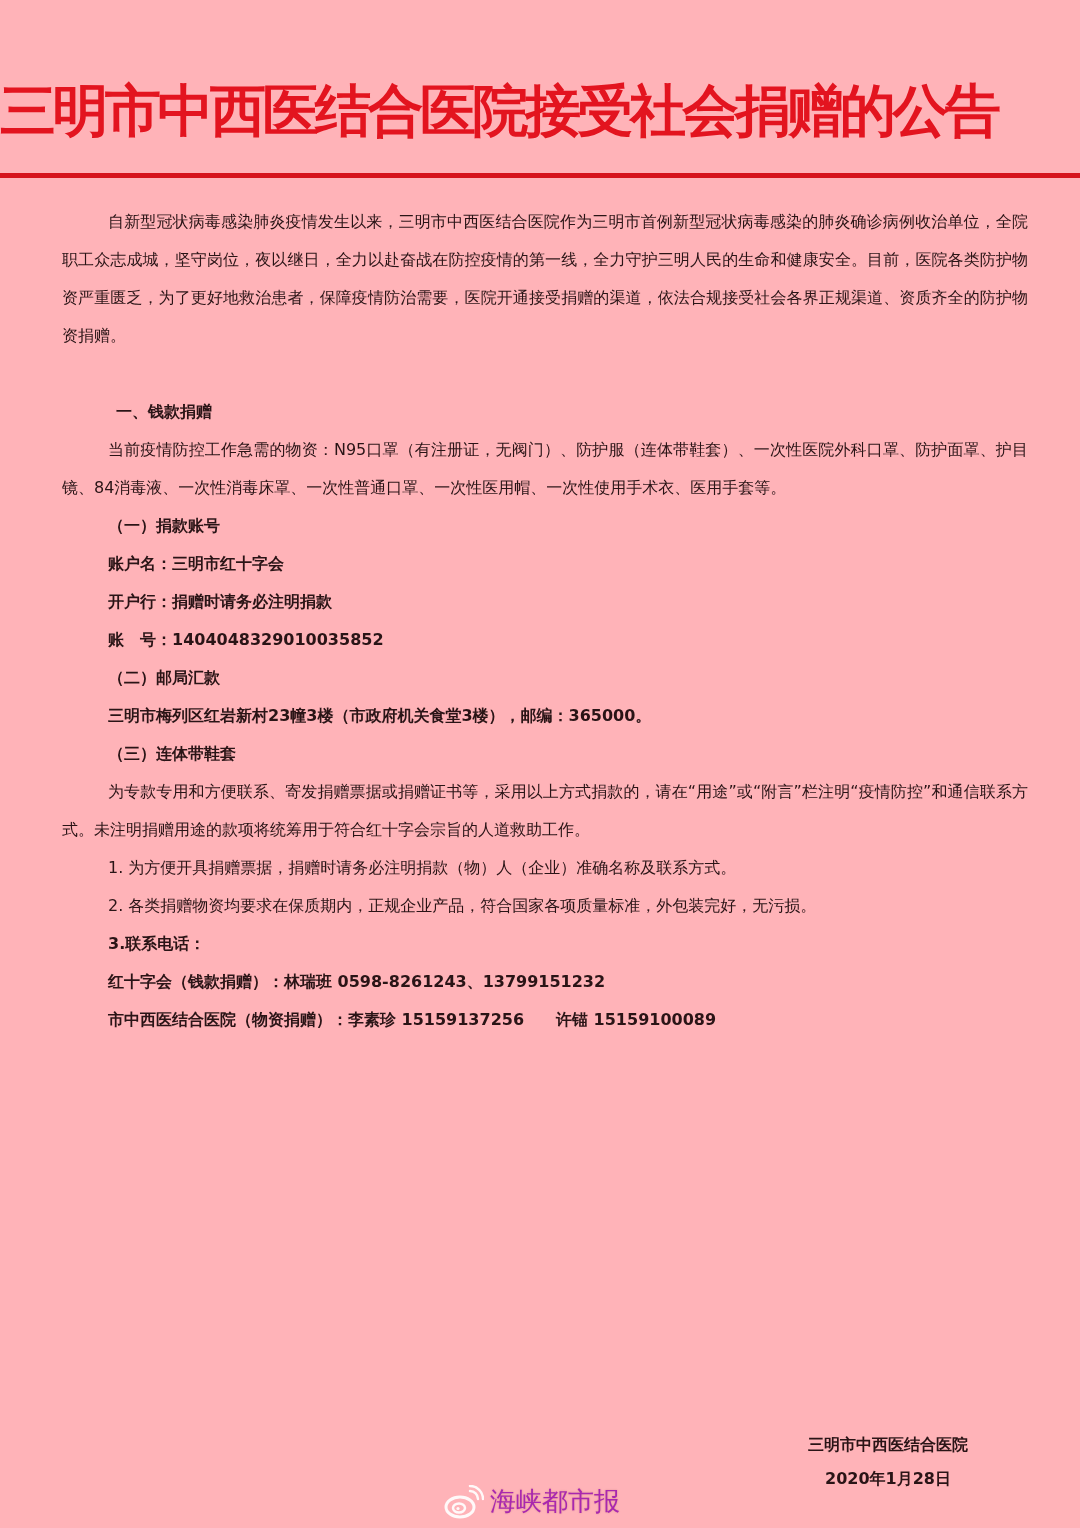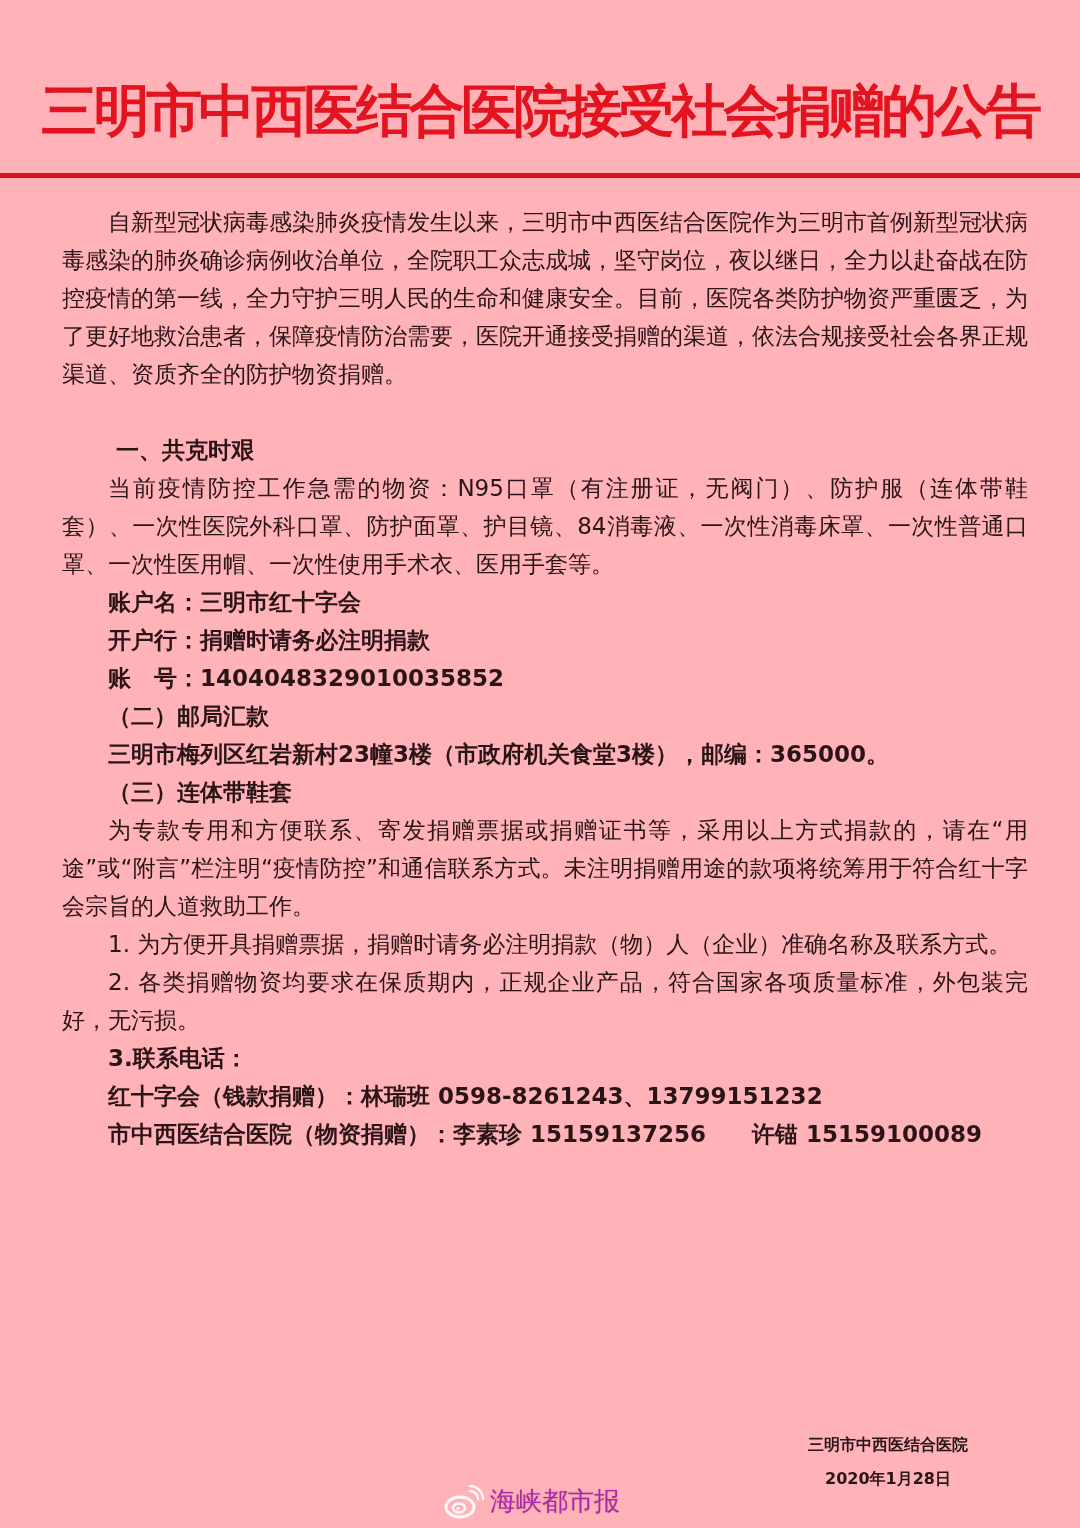--- a/index.html
+++ b/index.html
@@ -8,40 +8,40 @@
     height: 1528px;
     background: #ffb3b8;
     position: relative;
     overflow: hidden;
     font-family: "DejaVu Sans", "Liberation Sans", sans-serif;
     color: #2a1416;
   }
   .title {
     position: absolute;
     left: 0; top: 66px;
-    width: 1080px;
+    width: 892px;
     text-align: center;
     font-size: 56px;
     font-weight: bold;
     color: #e3141f;
     letter-spacing: -3.5px;
     line-height: 90px;
     white-space: nowrap;
   }
   .rule {
     position: absolute;
     left: 0; top: 173px;
     width: 1080px; height: 5px;
     background: #d6141d;
   }
   .content {
     position: absolute;
     left: 62px; top: 203px;
     width: 966px;
-    font-size: 23px;
+    font-size: 16px;
     line-height: 38px;
   }
   .p { margin: 0; text-align: justify; }
   .indent { text-indent: 46px; }
   .h { font-weight: bold; margin: 0; }
   .h1 { padding-left: 54px; }
   .h2 { padding-left: 46px; }
   .gap { height: 38px; }
   .line { margin: 0; padding-left: 46px; white-space: nowrap; font-weight: bold; }
   .closing {
@@ -76,23 +76,24 @@
 </head>
 <body>
 
 <div class="title">三明市中西医结合医院接受社会捐赠的公告</div>
 <div class="rule"></div>
 
 <div class="content">
   <p class="p indent">自新型冠状病毒感染肺炎疫情发生以来，三明市中西医结合医院作为三明市首例新型冠状病毒感染的肺炎确诊病例收治单位，全院职工众志成城，坚守岗位，夜以继日，全力以赴奋战在防控疫情的第一线，全力守护三明人民的生命和健康安全。目前，医院各类防护物资严重匮乏，为了更好地救治患者，保障疫情防治需要，医院开通接受捐赠的渠道，依法合规接受社会各界正规渠道、资质齐全的防护物资捐赠。</p>
   <div class="gap"></div>
 
-  <p class="h h1">一、共克时艰</p>
+  <p class="h h1">一、钱款捐赠</p>
   <p class="p indent">当前疫情防控工作急需的物资：N95口罩（有注册证，无阀门）、防护服（连体带鞋套）、一次性医院外科口罩、防护面罩、护目镜、84消毒液、一次性消毒床罩、一次性普通口罩、一次性医用帽、一次性使用手术衣、医用手套等。</p>
 
+  <p class="h h2">（一）捐款账号</p>
   <p class="line">账户名：三明市红十字会</p>
   <p class="line">开户行：捐赠时请务必注明捐款</p>
   <p class="line">账　号：1404048329010035852</p>
 
   <p class="h h2">（二）邮局汇款</p>
   <p class="line">三明市梅列区红岩新村23幢3楼（市政府机关食堂3楼），邮编：365000。</p>
 
   <p class="h h2">（三）连体带鞋套</p>
   <p class="p indent">为专款专用和方便联系、寄发捐赠票据或捐赠证书等，采用以上方式捐款的，请在“用途”或“附言”栏注明“疫情防控”和通信联系方式。未注明捐赠用途的款项将统筹用于符合红十字会宗旨的人道救助工作。</p>
 

